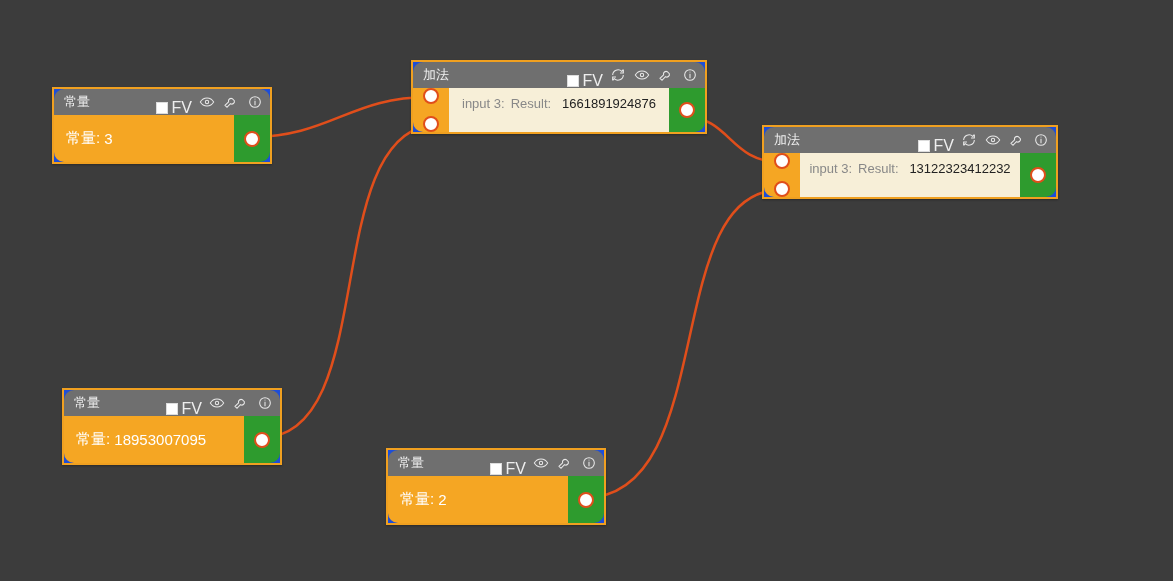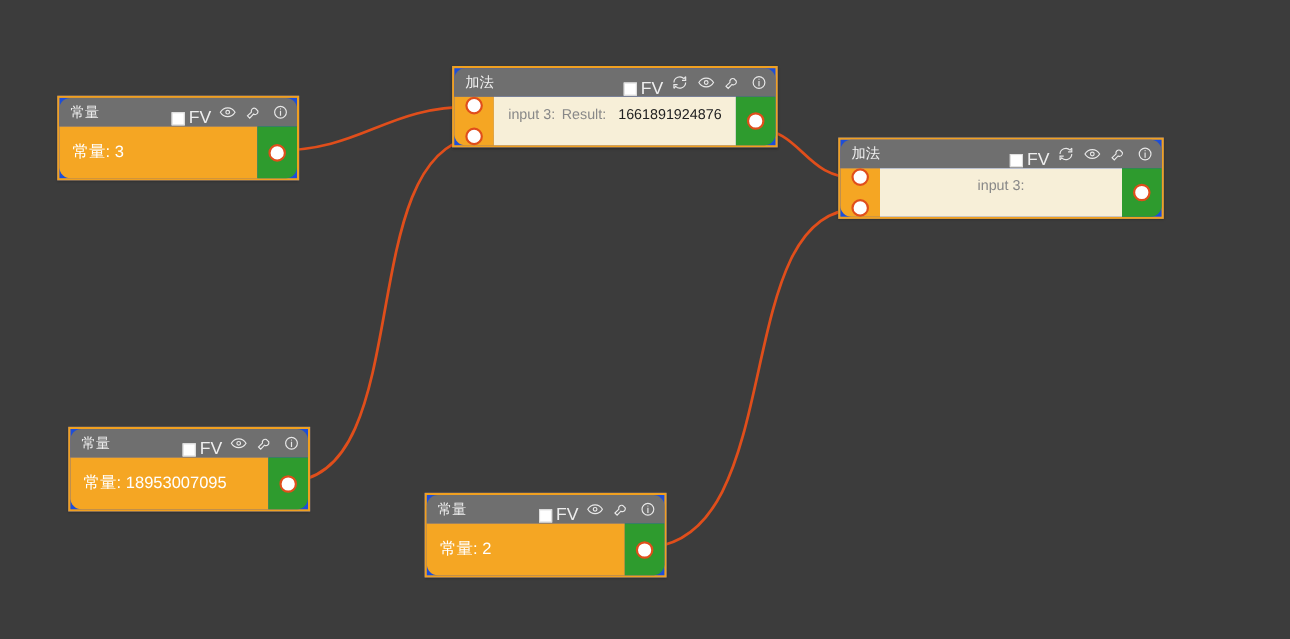--- a/index.html
+++ b/index.html
@@ -352,18 +352,23 @@
   <div class="body">
     <div class="in-strip">
       <div class="port"></div>
       <div class="port"></div>
     </div>
     <div class="content">
       <div class="line">
         <span class="label">input 3:</span>
         <span class="value"></span>
       </div>
+      <div class="line">
+        <span class="label">Result:</span>
+        <span>&nbsp;</span>
+        <span class="value">13122323412232</span>
+      </div>
     </div>
     <div class="out-strip">
       <div class="port"></div>
     </div>
   </div>
 </div>
 
 </body></html>

